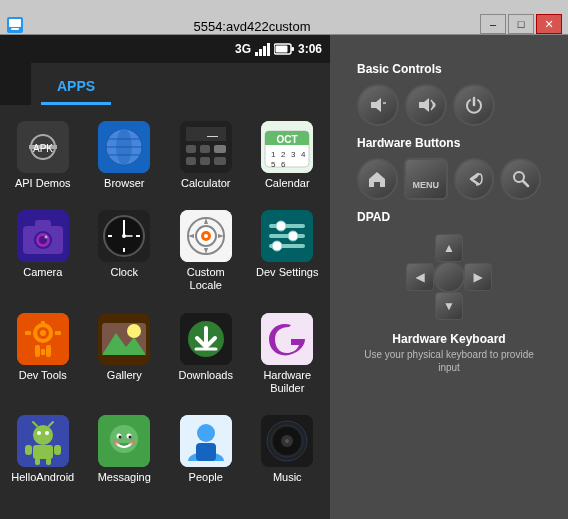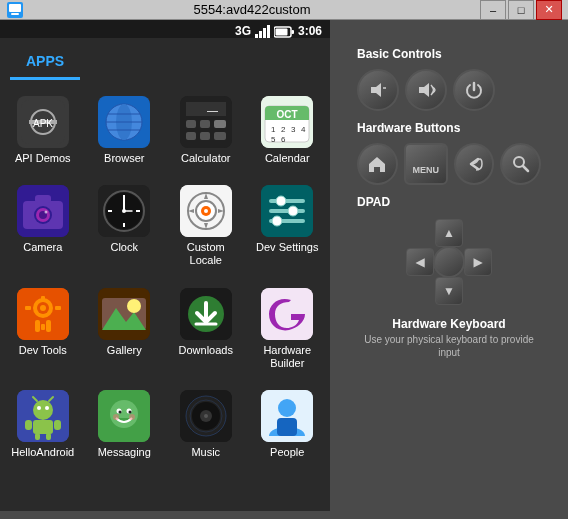--- a/index.html
+++ b/index.html
@@ -7,24 +7,24 @@
       width: 568px;
       height: 519px;
       background: #4a4a4a;
       font-family: Arial, sans-serif;
       overflow: hidden;
     }
 
     
     .title-bar {
       display: flex;
-      align-items: center;
+      align-items: flex-end;
       justify-content: space-between;
       background: #c8c8c8;
-      height: 20px;
+      height: 35px;
       padding: 0 6px;
       border-bottom: 1px solid #888;
       gap: 25px;
     }
     .title-bar-icon {
       width: 18px;
       height: 18px;
       display: flex;
       align-items: center;
       justify-content: center;
@@ -61,24 +61,24 @@
     
     .android-screen {
       width: 330px;
       background: #1a1a1a;
       display: flex;
       flex-direction: column;
     }
 
     
     .status-bar {
-      height: 18px;
+      height: 28px;
       background: #1a1a1a;
       display: flex;
-      align-items: flex-end;
+      align-items: center;
       justify-content: flex-end;
       padding: 0 8px;
       gap: 4px;
     }
     .status-bar-text {
       color: white;
       font-size: 12px;
       font-weight: bold;
     }
     .signal-icon {
@@ -89,20 +89,21 @@
     }
 
     
     .tabs-bar {
       background: #2a2a2a;
       display: flex;
       align-items: flex-end;
       height: 42px;
       padding: 0 10px;
       gap: 11px;
+      margin-left: 31px;
     }
     .tab {
       padding: 8px 16px;
       color: #aaa;
       font-size: 14px;
       font-weight: bold;
       cursor: pointer;
       border-bottom: 3px solid transparent;
     }
     .tab.active {
@@ -538,47 +539,47 @@
               <path d="M18 28 Q26 36 34 28" fill="#43A047" stroke="white" stroke-width="2"></path>
 
               <circle cx="18" cy="27" r="3" fill="#E57373" opacity="0.5"></circle>
               <circle cx="34" cy="27" r="3" fill="#E57373" opacity="0.5"></circle>
             </svg>
           </div>
           <span class="app-label">Messaging</span>
         </div>
 
         <div class="app-item">
+          <div class="app-icon icon-people">
+            <svg width="52" height="52" viewBox="0 0 52 52">
+              <rect width="52" height="52" fill="#e3f2fd" rx="8"></rect>
+
+              <circle cx="26" cy="18" r="9" fill="#42A5F5"></circle>
+              <path d="M8 46 C8 34 44 34 44 46" fill="#42A5F5"></path>
+
+              <rect x="16" y="28" width="20" height="18" rx="4" fill="#1565C0"></rect>
+            </svg>
+          </div>
+          <span class="app-label">People</span>
+        </div>
+
+        <div class="app-item">
           <div class="app-icon icon-music">
             <svg width="52" height="52" viewBox="0 0 52 52">
               <rect width="52" height="52" fill="#1a1a1a" rx="8"></rect>
               <circle cx="26" cy="26" r="20" fill="#212121"></circle>
               <circle cx="26" cy="26" r="14" fill="#111"></circle>
               <circle cx="26" cy="26" r="6" fill="#333"></circle>
               <circle cx="26" cy="26" r="2" fill="#555"></circle>
 
               <circle cx="26" cy="26" r="20" fill="none" stroke="#4488ff" stroke-width="0.5" opacity="0.5"></circle>
               <circle cx="26" cy="26" r="16" fill="none" stroke="#4488ff" stroke-width="0.5" opacity="0.3"></circle>
             </svg>
           </div>
           <span class="app-label">Music</span>
-        </div>
-
-        <div class="app-item">
-          <div class="app-icon icon-people">
-            <svg width="52" height="52" viewBox="0 0 52 52">
-              <rect width="52" height="52" fill="#e3f2fd" rx="8"></rect>
-
-              <circle cx="26" cy="18" r="9" fill="#42A5F5"></circle>
-              <path d="M8 46 C8 34 44 34 44 46" fill="#42A5F5"></path>
-
-              <rect x="16" y="28" width="20" height="18" rx="4" fill="#1565C0"></rect>
-            </svg>
-          </div>
-          <span class="app-label">People</span>
         </div>
 
       </div>
     </div>
   </div>
 
   <div class="right-panel">
     <div class="panel-section-title">Basic Controls</div>
     <div class="controls-row">
       <div class="ctrl-btn">

